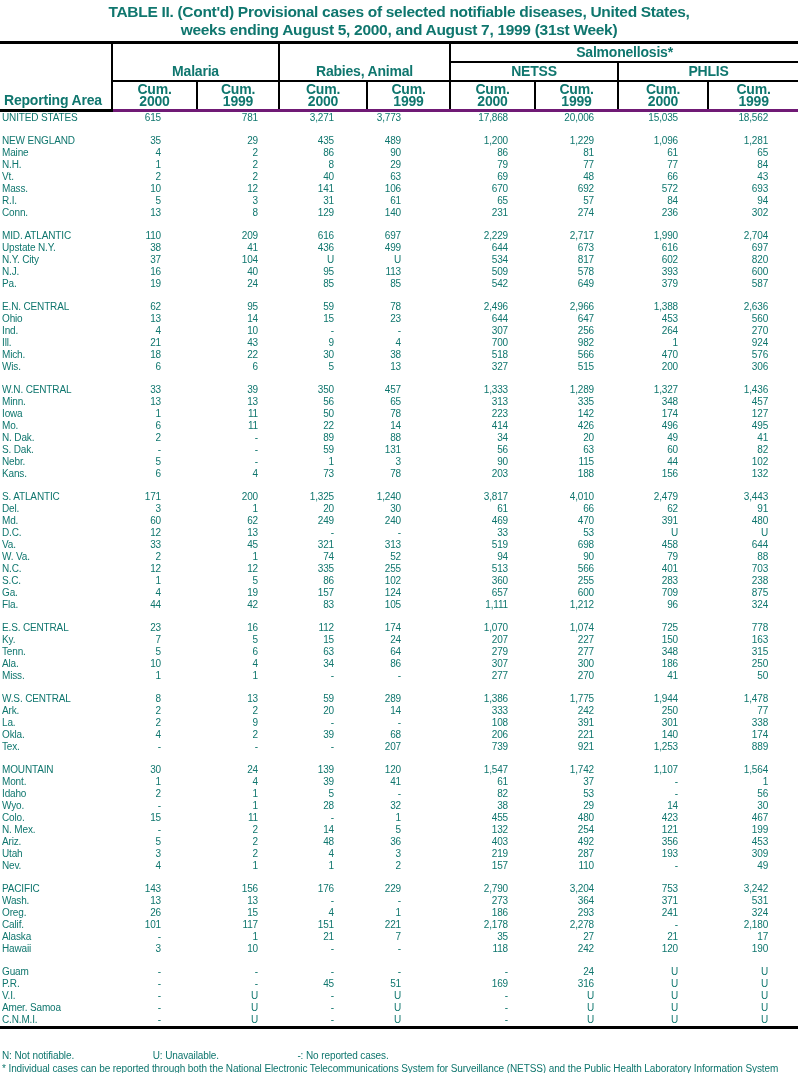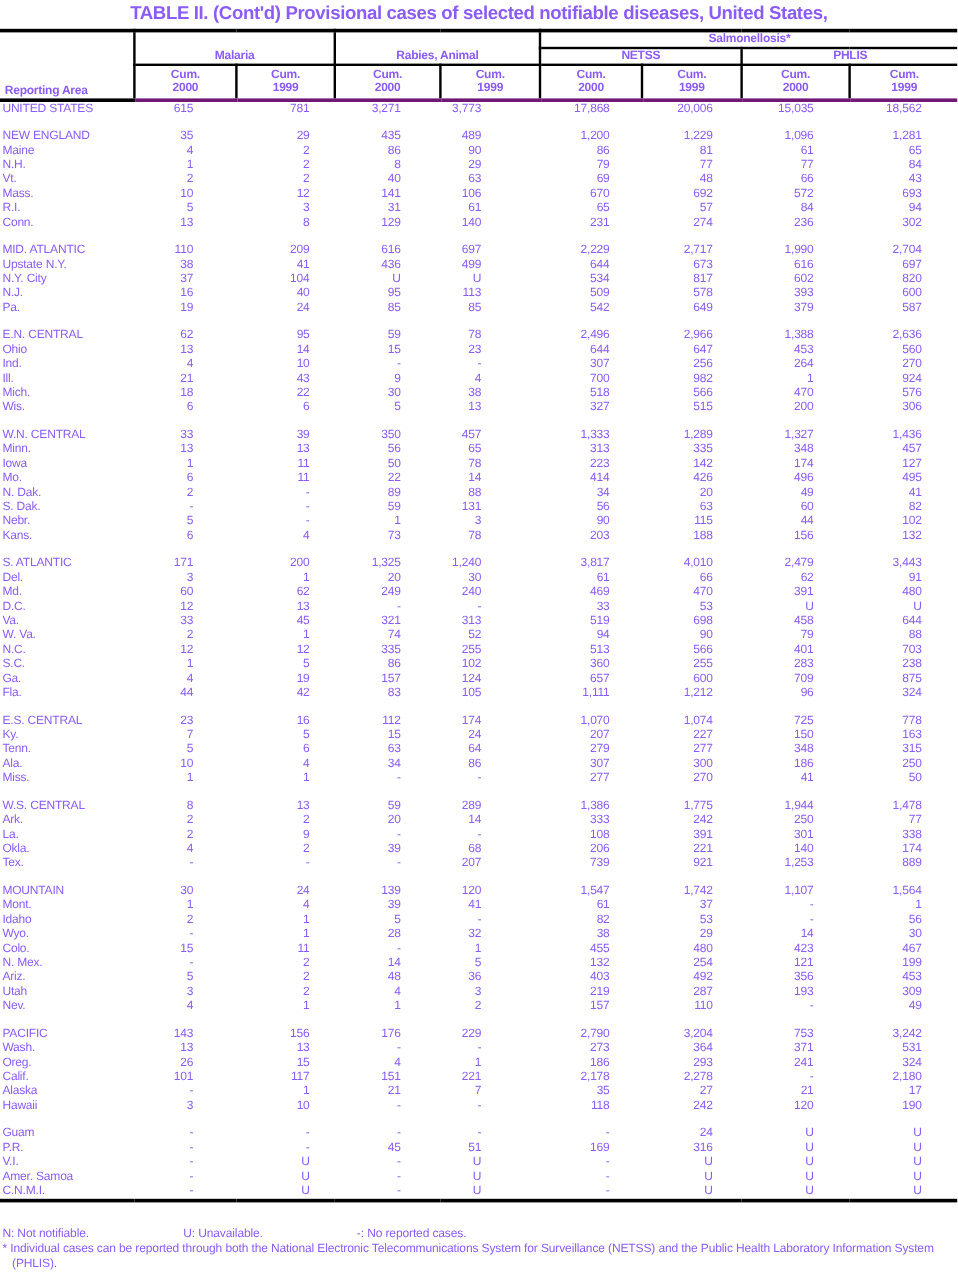--- a/index.html
+++ b/index.html
@@ -1,30 +1,30 @@
 <!DOCTYPE html>
 <html><head>
 <meta charset="utf-8">
 <style>
   html, body { margin: 0; padding: 0; background: #fff; }
   .page {
-    width: 798px; height: 1073px; background: #ffffff; color: #8b5cf6;
+    width: 798px; height: 1073px; background: #ffffff; color: #0f766e;
     font-family: "Liberation Sans", sans-serif; position: relative; overflow: hidden;
     box-sizing: border-box;
   }
   .title {
     text-align: center; font-weight: bold; font-size: 15.5px; line-height: 17.5px;
     padding-top: 3px; letter-spacing: -0.3px;
   }
   table.main {
     border-collapse: collapse; table-layout: fixed; width: 798px;
     margin-top: 3px; border-top: 3px solid #000; border-bottom: 3px solid #000;
   }
   thead th {
-    border: 2px solid #000; font-weight: bold; font-size: 10px;
+    border: 2px solid #000; font-weight: bold; font-size: 14px;
     padding: 0; letter-spacing: -0.2px;
   }
   thead tr:first-child th { border-top: none; }
   th.th-reporting {
     border-left: none; border-bottom: 3px solid #000;
     text-align: left; vertical-align: bottom; padding: 0 0 1px 4px;
   }
   th.th-group { vertical-align: bottom; padding-bottom: 1px; }
   th.th-sal, th.th-last { border-right: none; }
   tr.cum-row th { border-bottom: 3px solid #701a75; line-height: 11.5px; padding: 2px 0; }
@@ -49,20 +49,21 @@
   .legend .l1 { width: 148px; }
   .legend .l2 { width: 142px; }
   .fn-note { margin: 0; padding-left: 8px; text-indent: -8px; width: 792px; }
 </style>
 </head>
 <body>
 
 <div class="page">
   <div class="title">
     <div>TABLE II. (Cont'd) Provisional cases of selected notifiable diseases, United States,</div>
+    <div>weeks ending August 5, 2000, and August 7, 1999 (31st Week)</div>
   </div>
 
   <table class="main">
     <colgroup>
       <col style="width:112px">
         <col style="width:85px">
         <col style="width:82px">
       <col style="width:88px">
         <col style="width:83px">
         <col style="width:85px">

